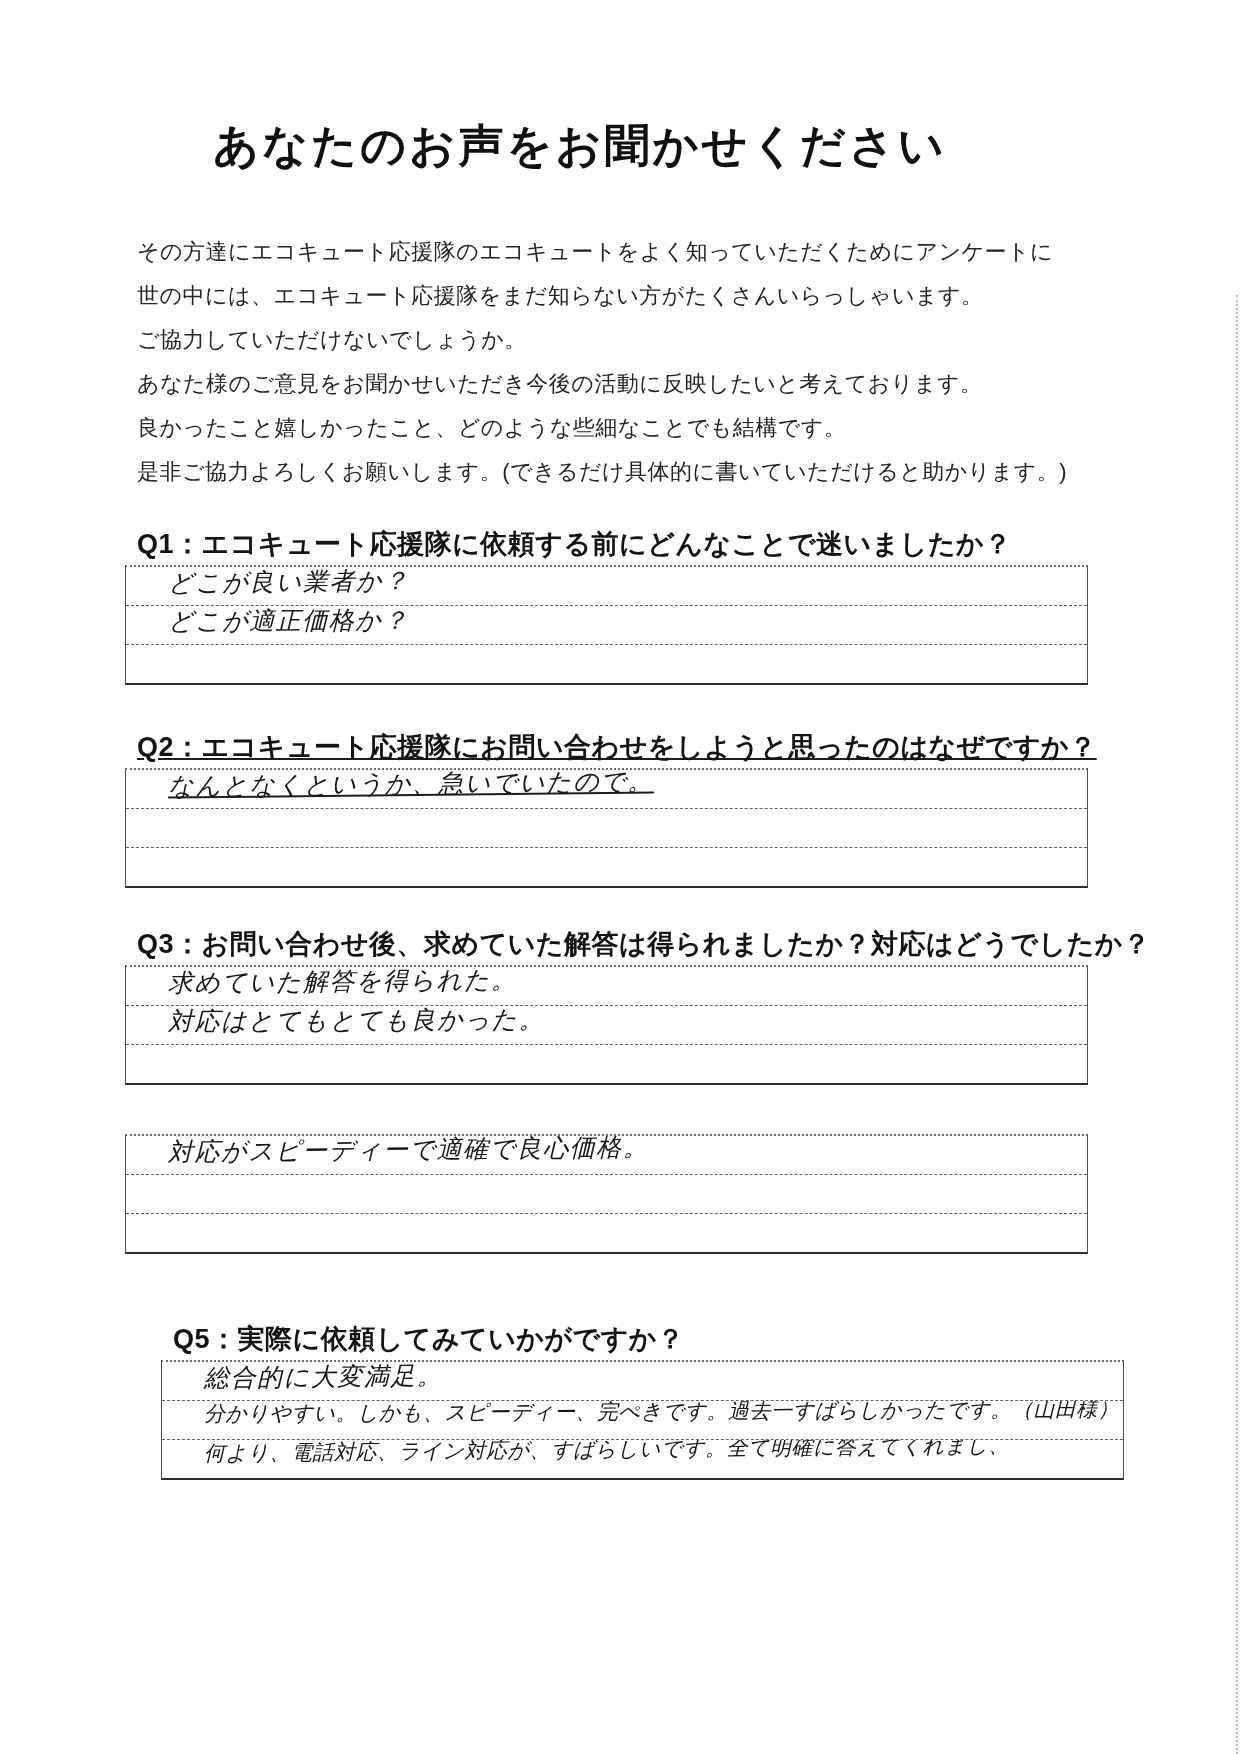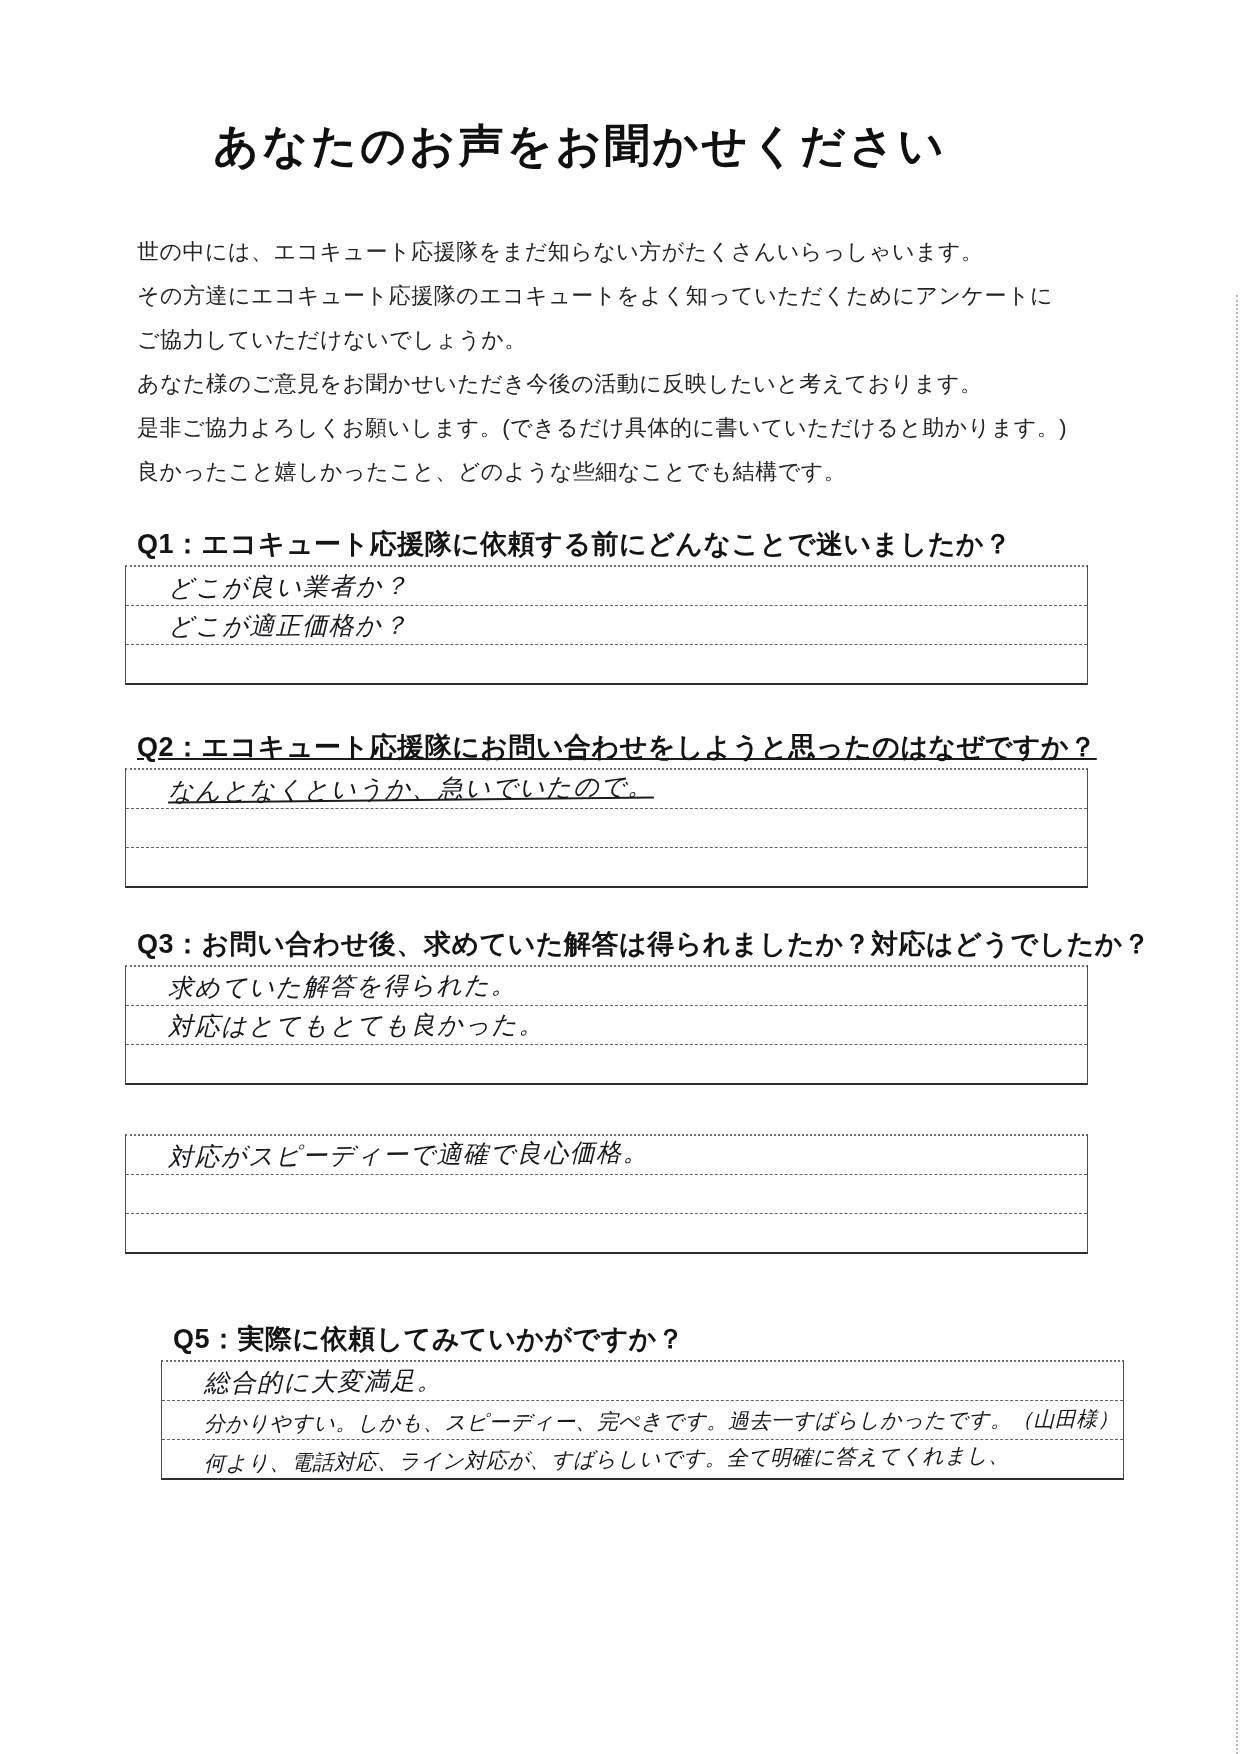--- a/index.html
+++ b/index.html
@@ -51,21 +51,21 @@
     margin-top:7px;
     border-left:1px solid #4e4e4e;
     border-right:1px solid #4e4e4e;
     border-top:2px dotted #6e6e6e;
     border-bottom:2px solid #2e2e2e;
     background:#fff;
   }
   .arow{
     height:38px;
     display:flex;
-    align-items:flex-end;
+    align-items:flex-start;
     overflow:hidden;
   }
   .arow + .arow{border-top:1px dashed #636363;}
   
   .hw{
     padding-left:42px;
     font-size:25px;
     font-style:italic;
     letter-spacing:1.5px;
     color:#17171c;
@@ -90,26 +90,26 @@
   .q5{top:1325px;margin-left:36px;}
 </style>
 </head>
 <body>
 
 <div class="page">
 
   <h1 class="title">あなたのお声をお聞かせください</h1>
 
   <div class="intro">
+    <p>その方達にエコキュート応援隊のエコキュートをよく知っていただくためにアンケートに</p>
     <p>世の中には、エコキュート応援隊をまだ知らない方がたくさんいらっしゃいます。</p>
-    <p>その方達にエコキュート応援隊のエコキュートをよく知っていただくためにアンケートに</p>
     <p>ご協力していただけないでしょうか。</p>
     <p>あなた様のご意見をお聞かせいただき今後の活動に反映したいと考えております。</p>
+    <p>良かったこと嬉しかったこと、どのような些細なことでも結構です。</p>
     <p>是非ご協力よろしくお願いします。(できるだけ具体的に書いていただけると助かります。)</p>
-    <p>良かったこと嬉しかったこと、どのような些細なことでも結構です。</p>
   </div>
 
   <section class="q q1">
     <h2>Q1：エコキュート応援隊に依頼する前にどんなことで迷いましたか？</h2>
     <div class="abox">
       <div class="arow">
           <span class="hw">どこが良い業者か？</span>
         </div>
       <div class="arow">
           <span class="hw">どこが適正価格か？</span>

